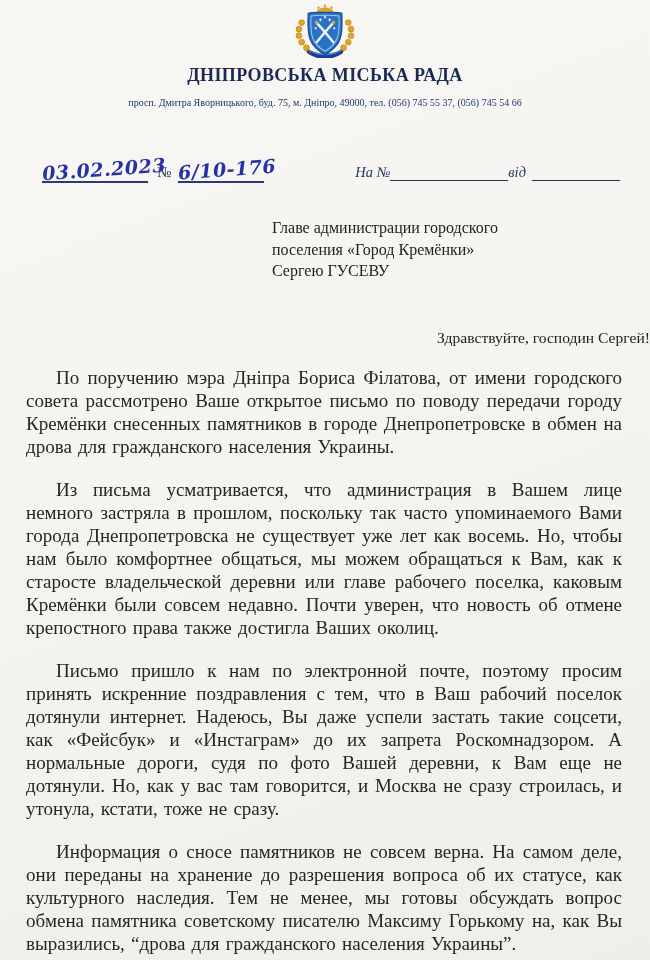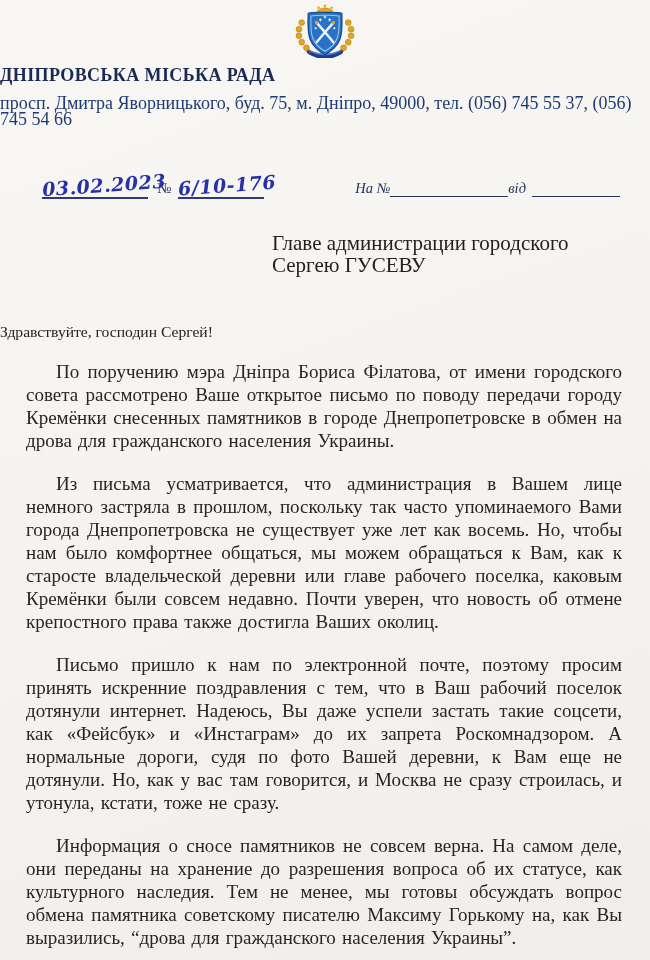--- a/index.html
+++ b/index.html
@@ -6,30 +6,30 @@
   .page {
     position:relative;
     width:650px; height:960px;
     margin:0 auto;
     box-sizing:border-box;
     background:linear-gradient(160deg,#f8f7f4 0%,#f4f3ef 55%,#efeeea 100%);
     font-family:"Liberation Serif", serif;
     color:#262422;
     overflow:hidden;
   }
-  header { text-align:left; padding-top:4px; }
+  header { text-align:center; padding-top:4px; }
   .emblem { display:block; margin:0 auto; width:74px; height:54px; }
   .title {
     margin:7px 0 0;
     font-size:18px; font-weight:700;
     color:#1a2a55; letter-spacing:0.4px;
     font-family:"Liberation Serif", serif;
   }
   .addr-block { margin-top:9px; }
-  .addr { font-size:18px; color:#1e3a72; line-height:16px; }
+  .addr { font-size:10px; color:#1e3a72; line-height:16px; }
 
   .ref-row {
     display:flex; justify-content:space-between; align-items:flex-end;
     margin:22px 30px 0 30px; height:50px;
   }
   .ref-left { display:flex; align-items:flex-end; }
   .u-date {
     width:106px; border-bottom:2px solid #2c3a7a;
     margin-left:12px; text-align:center; padding-bottom:1px;
   }
@@ -45,23 +45,23 @@
     white-space:nowrap; letter-spacing:0.5px;
   }
   .no-sign { font-size:15px; color:#22355f; margin:0 7px 2px 9px; }
   .ref-right { display:flex; align-items:flex-end; font-size:14.5px; color:#22355f; padding-bottom:2px; }
   .ref-label { white-space:nowrap;font-style:italic; }
   .blank-line { display:inline-block; border-bottom:1.4px solid #26365c; height:13px; }
   .line-onno { width:118px; }
   .vid-label { }
   .line-vid { width:88px; margin-left:6px; }
 
-  .addressee { margin:34px 0 0 272px; font-size:21px; line-height:21.5px; color:#242220; }
+  .addressee { margin:34px 0 0 272px; font-size:16px; line-height:21.5px; color:#242220; }
 
-  .salutation { text-align:left; margin-top:47px; font-size:15.6px; color:#242220; }
+  .salutation { text-align:right; margin-top:47px; font-size:15.6px; color:#242220; }
 
   .body-text { margin:19px 28px 0 26px; }
   .body-text p {
     font-size:19px; line-height:23px;
     text-align:justify; text-indent:30px;
     margin:0 0 20px; word-spacing:1.5px;
     color:#282624;
   }
 </style>
 </head>
@@ -139,20 +139,21 @@
     <div class="ref-right">
       <span class="ref-label">На №</span>
       <span class="blank-line line-onno"></span>
       <span class="ref-label vid-label">від</span>
       <span class="blank-line line-vid"></span>
     </div>
   </div>
 
   <div class="addressee">
     <div>Главе администрации городского</div>
+    <div>поселения «Город Кремёнки»</div>
     <div>Сергею ГУСЕВУ</div>
   </div>
 
   <div class="salutation">Здравствуйте, господин Сергей!</div>
 
   <div class="body-text">
     <p>По поручению мэра Дніпра Бориса Філатова, от имени городского совета рассмотрено Ваше открытое письмо по поводу передачи городу Кремёнки снесенных памятников в городе Днепропетровске в обмен на дрова для гражданского населения Украины.</p>
     <p>Из письма усматривается, что администрация в Вашем лице немного застряла в прошлом, поскольку так часто упоминаемого Вами города Днепропетровска не существует уже лет как восемь. Но, чтобы нам было комфортнее общаться, мы можем обращаться к Вам, как к старосте владельческой деревни или главе рабочего поселка, каковым Кремёнки были совсем недавно. Почти уверен, что новость об отмене крепостного права также достигла Ваших околиц.</p>
     <p>Письмо пришло к нам по электронной почте, поэтому просим принять искренние поздравления с тем, что в Ваш рабочий поселок дотянули интернет. Надеюсь, Вы даже успели застать такие соцсети, как «Фейсбук» и «Инстаграм» до их запрета Роскомнадзором. А нормальные дороги, судя по фото Вашей деревни, к Вам еще не дотянули. Но, как у вас там говорится, и Москва не сразу строилась, и утонула, кстати, тоже не сразу.</p>
     <p>Информация о сносе памятников не совсем верна. На самом деле, они переданы на хранение до разрешения вопроса об их статусе, как культурного наследия. Тем не менее, мы готовы обсуждать вопрос обмена памятника советскому писателю Максиму Горькому на, как Вы выразились, “дрова для гражданского населения Украины”.</p>

